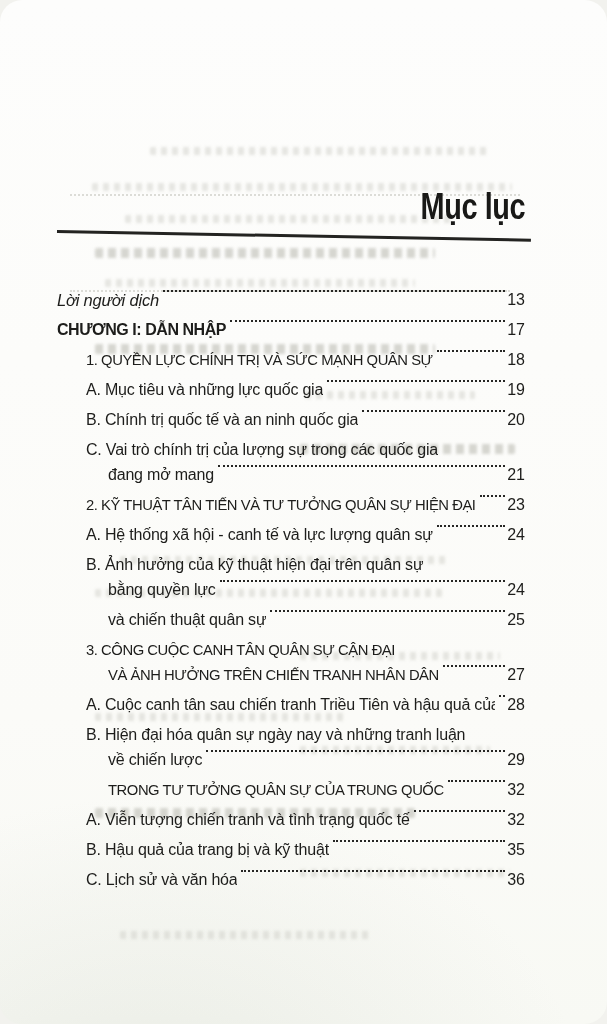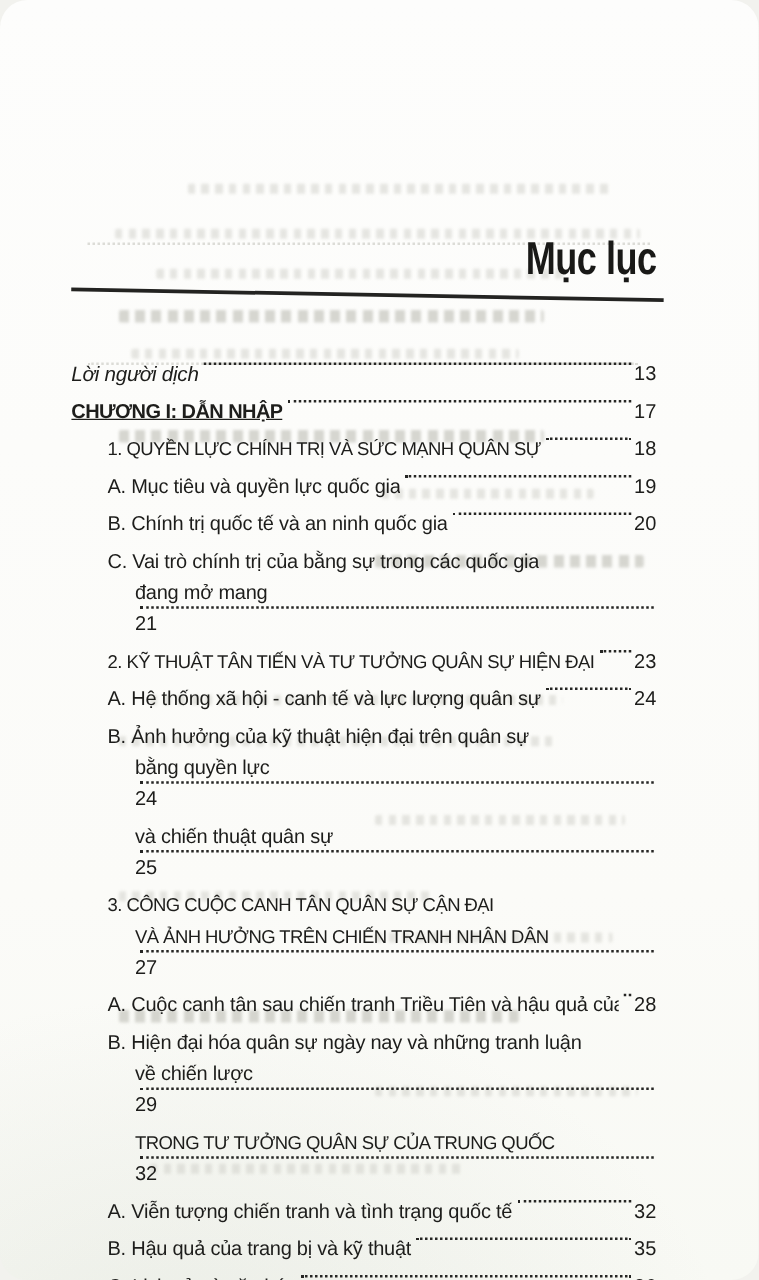--- a/index.html
+++ b/index.html
@@ -44,30 +44,30 @@
     position: absolute; left: 57px; top: 230px; width: 474px; height: 3px;
     background: #232321; transform: rotate(1.05deg); transform-origin: left center;
   }
 
   .toc {
     position: absolute; left: 57px; top: 290px; width: 468px;
     font-size: 16px; letter-spacing: -0.2px;
   }
   .toc-entry { margin-bottom: 10px; }
   .toc-line { display: flex; line-height: 20px; }
-  .toc-line.cont { padding-left: 22px; margin-top: 5px; flex-direction: column; }
+  .toc-line.cont { padding-left: 22px; margin-top: 5px; }
   .toc-text { white-space: nowrap; flex: 0 1 auto; min-width: 0; overflow: hidden; }
   .toc-leader {
     flex: 1 1 auto; min-width: 6px; height: 0;
     border-bottom: 2.4px dotted #262624; margin: 0 2px 3px 4px;
   }
   .toc-page { font-size: 16px; letter-spacing: 0; }
 
   .e-italic .toc-text { font-style: italic; font-size: 16.5px; }
-  .e-chapter .toc-text { font-weight: 700; letter-spacing: -0.45px; font-size: 16px; text-decoration: underline; }
+  .e-chapter .toc-text { font-weight: 700; letter-spacing: -0.45px; font-size: 16px; }
   .e-section .toc-text, .e-section { font-size: 14.8px; letter-spacing: -0.45px; }
   .e-section .toc-line, .e-item .toc-line { }
   .e-section, .e-item { padding-left: 29px; }
 </style>
 </head>
 <body>
 
 <div class="page">
 
   <div class="ghost-layer">
@@ -111,35 +111,35 @@
         </div>
         <div class="toc-entry e-section">
           <div class="toc-line">
             <span class="toc-text">1. QUYỀN LỰC CHÍNH TRỊ VÀ SỨC MẠNH QUÂN SỰ</span>
             <span class="toc-leader"></span>
             <span class="toc-page">18</span>
           </div>
         </div>
         <div class="toc-entry e-item">
           <div class="toc-line">
-            <span class="toc-text">A. Mục tiêu và quyền lực quốc gia</span>
+            <span class="toc-text">A. Mục tiêu và những lực quốc gia</span>
             <span class="toc-leader"></span>
             <span class="toc-page">19</span>
           </div>
         </div>
         <div class="toc-entry e-item">
           <div class="toc-line">
             <span class="toc-text">B. Chính trị quốc tế và an ninh quốc gia</span>
             <span class="toc-leader"></span>
             <span class="toc-page">20</span>
           </div>
         </div>
         <div class="toc-entry e-item">
           <div class="toc-line">
-            <span class="toc-text">C. Vai trò chính trị của bằng sự trong các quốc gia</span>
+            <span class="toc-text">C. Vai trò chính trị của lượng sự trong các quốc gia</span>
           </div>
           <div class="toc-line cont">
             <span class="toc-text">đang mở mang</span>
             <span class="toc-leader"></span>
             <span class="toc-page">21</span>
           </div>
         </div>
         <div class="toc-entry e-section">
           <div class="toc-line">
             <span class="toc-text">2. KỸ THUẬT TÂN TIẾN VÀ TƯ TƯỞNG QUÂN SỰ HIỆN ĐẠI</span>

